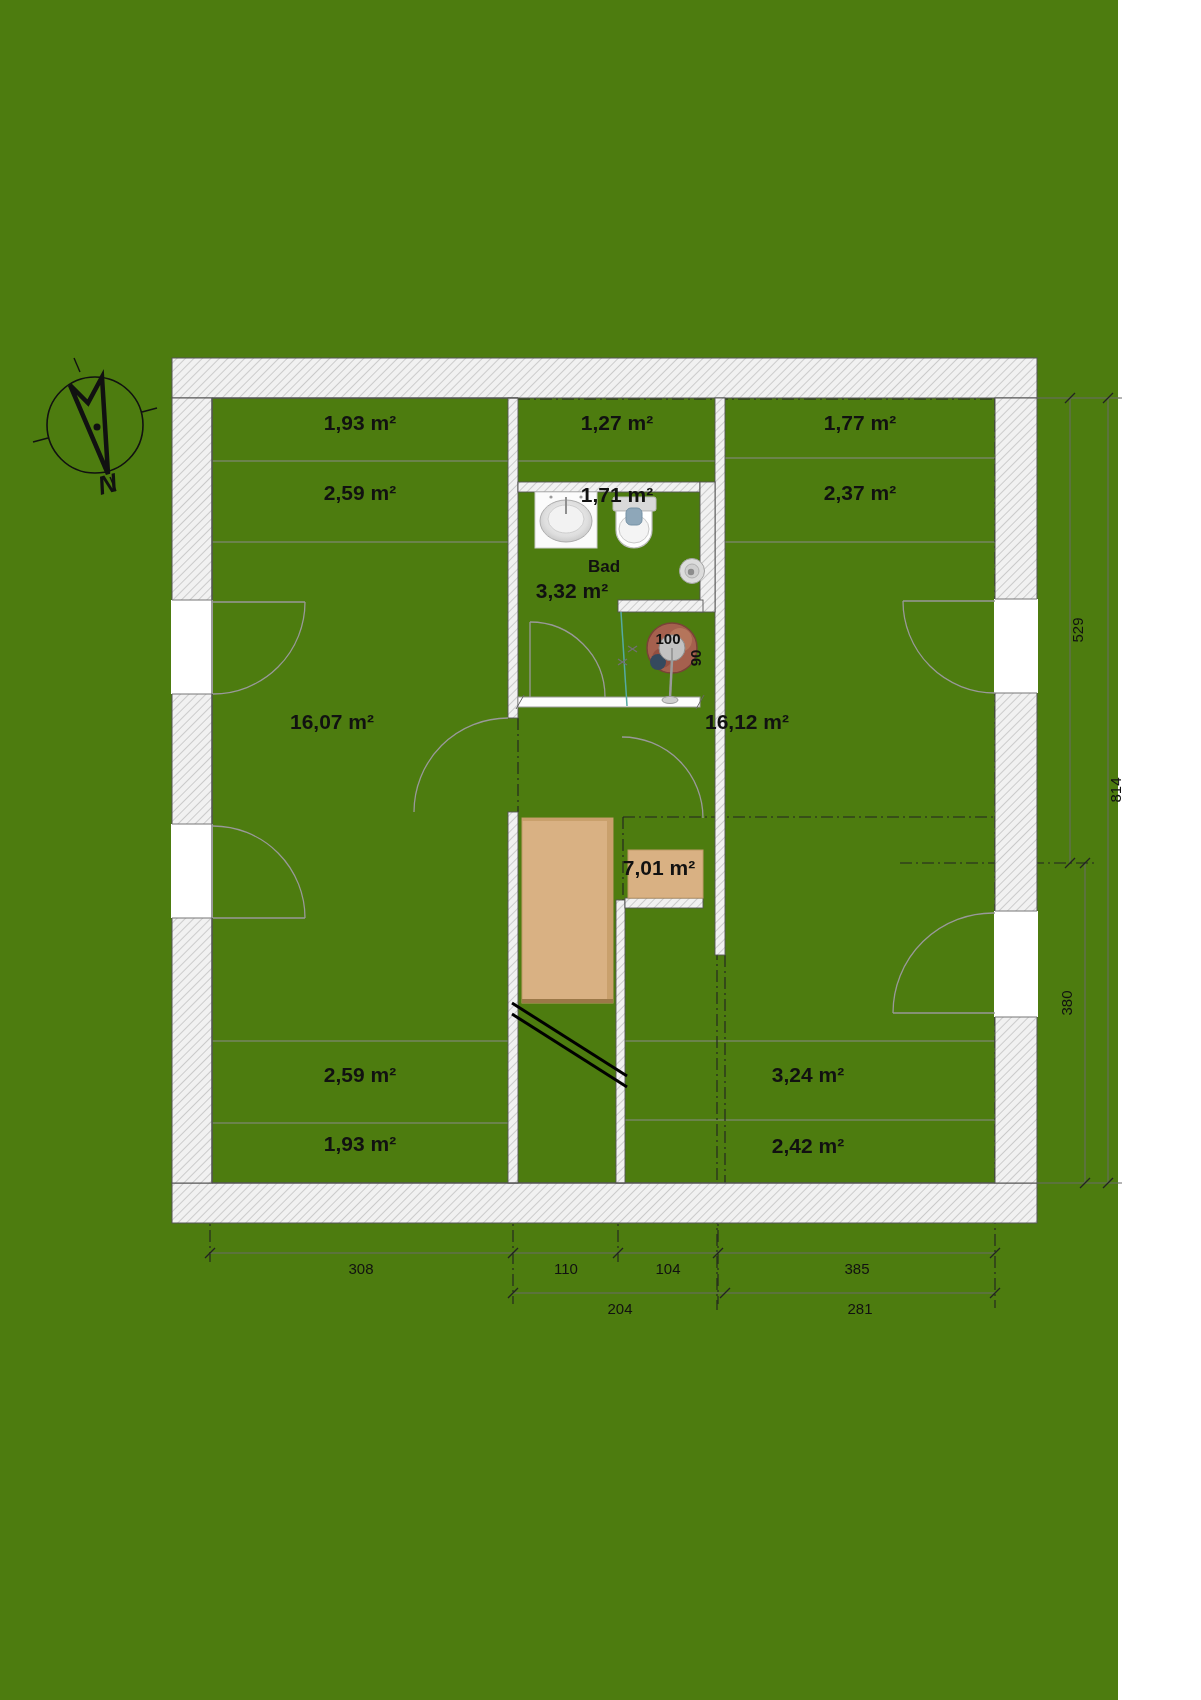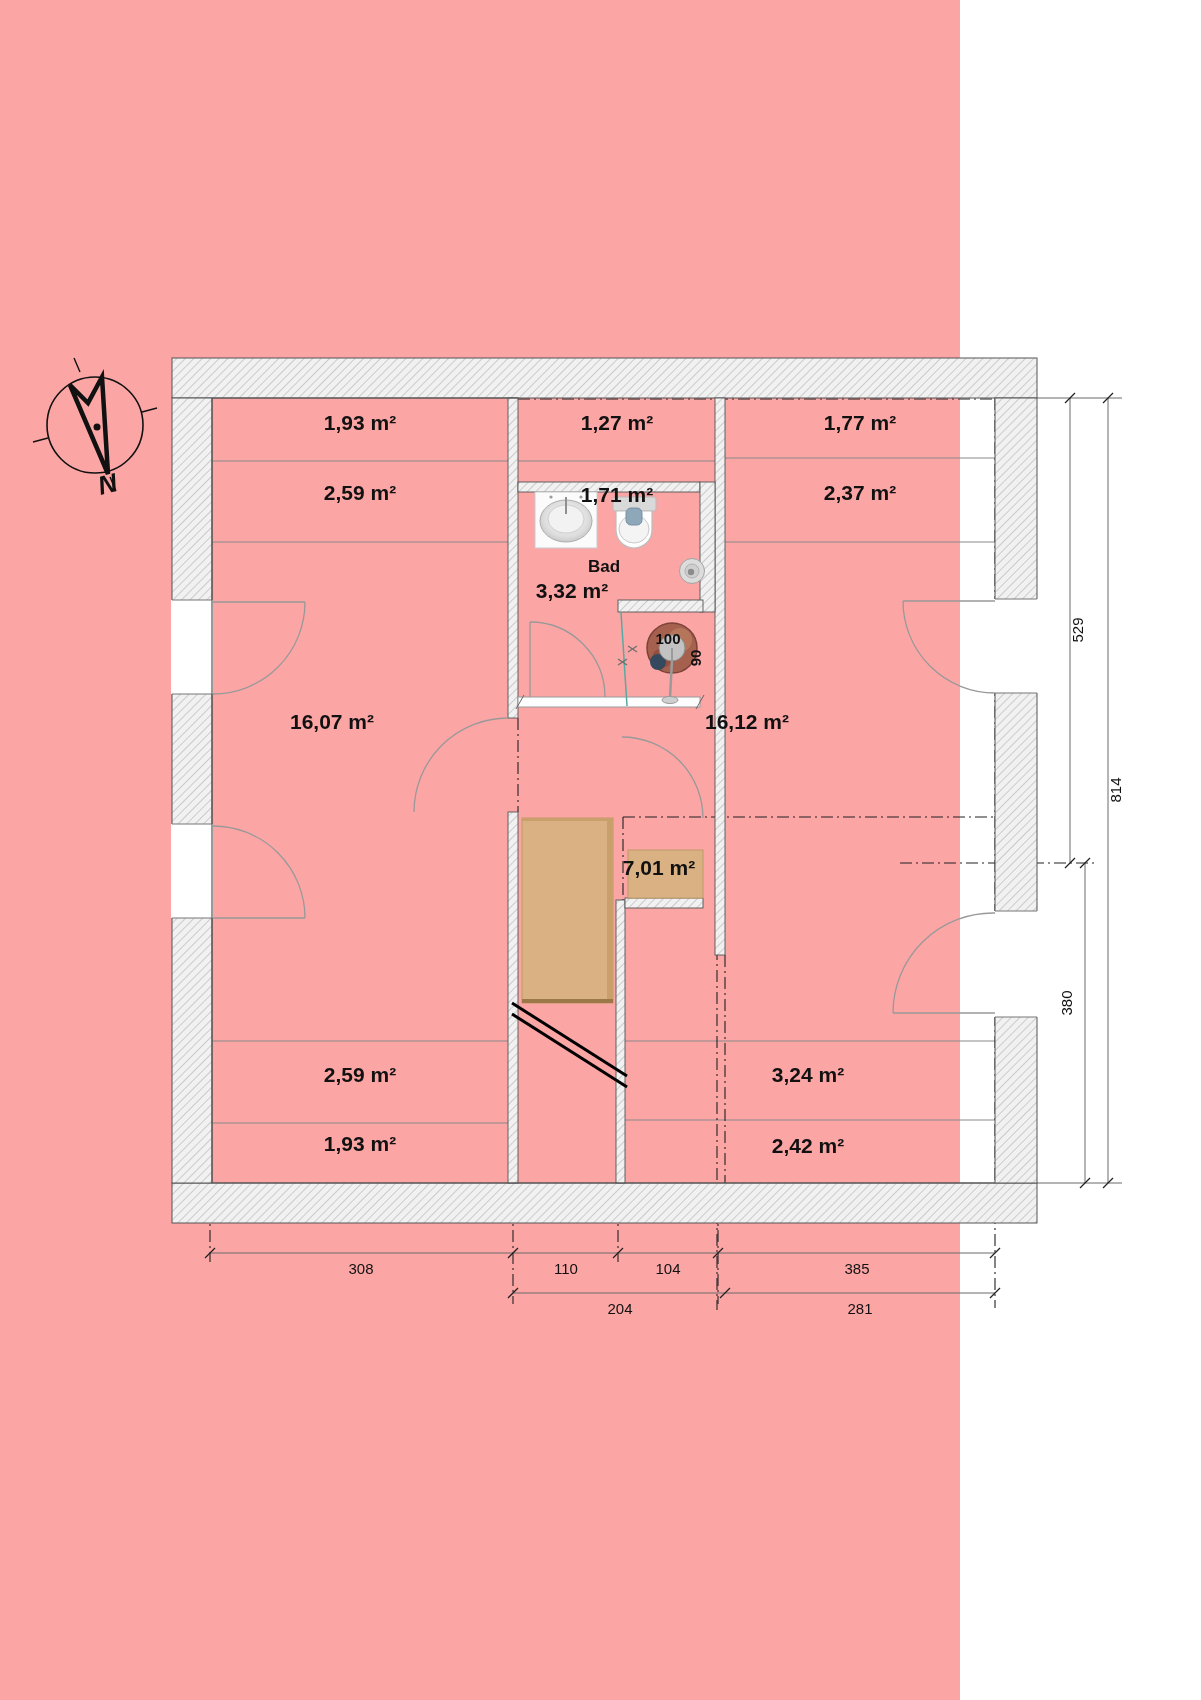--- a/index.html
+++ b/index.html
@@ -1,16 +1,16 @@
 <!DOCTYPE html>
 <html><head>
 <meta charset="utf-8">
 <style>
   html,body{margin:0;padding:0;background:#ffffff;}
-  .page{width:960px;height:1700px;position:relative;background:#fca5a5;font-family:"Liberation Sans",sans-serif;}
+  .page{width:1118px;height:1700px;position:relative;background:#4d7c0f;font-family:"Liberation Sans",sans-serif;}
   svg text{font-family:"Liberation Sans",sans-serif;fill:#111;}
   .arealbl{font-size:21px;font-weight:700;}
   .smalllbl{font-size:17px;font-weight:700;}
   .dimlbl{font-size:15px;font-weight:400;fill:#1a1a1a;}
   .showerlbl{font-size:15px;font-weight:700;}
 </style>
 </head>
 <body>
 
 <div class="page">

